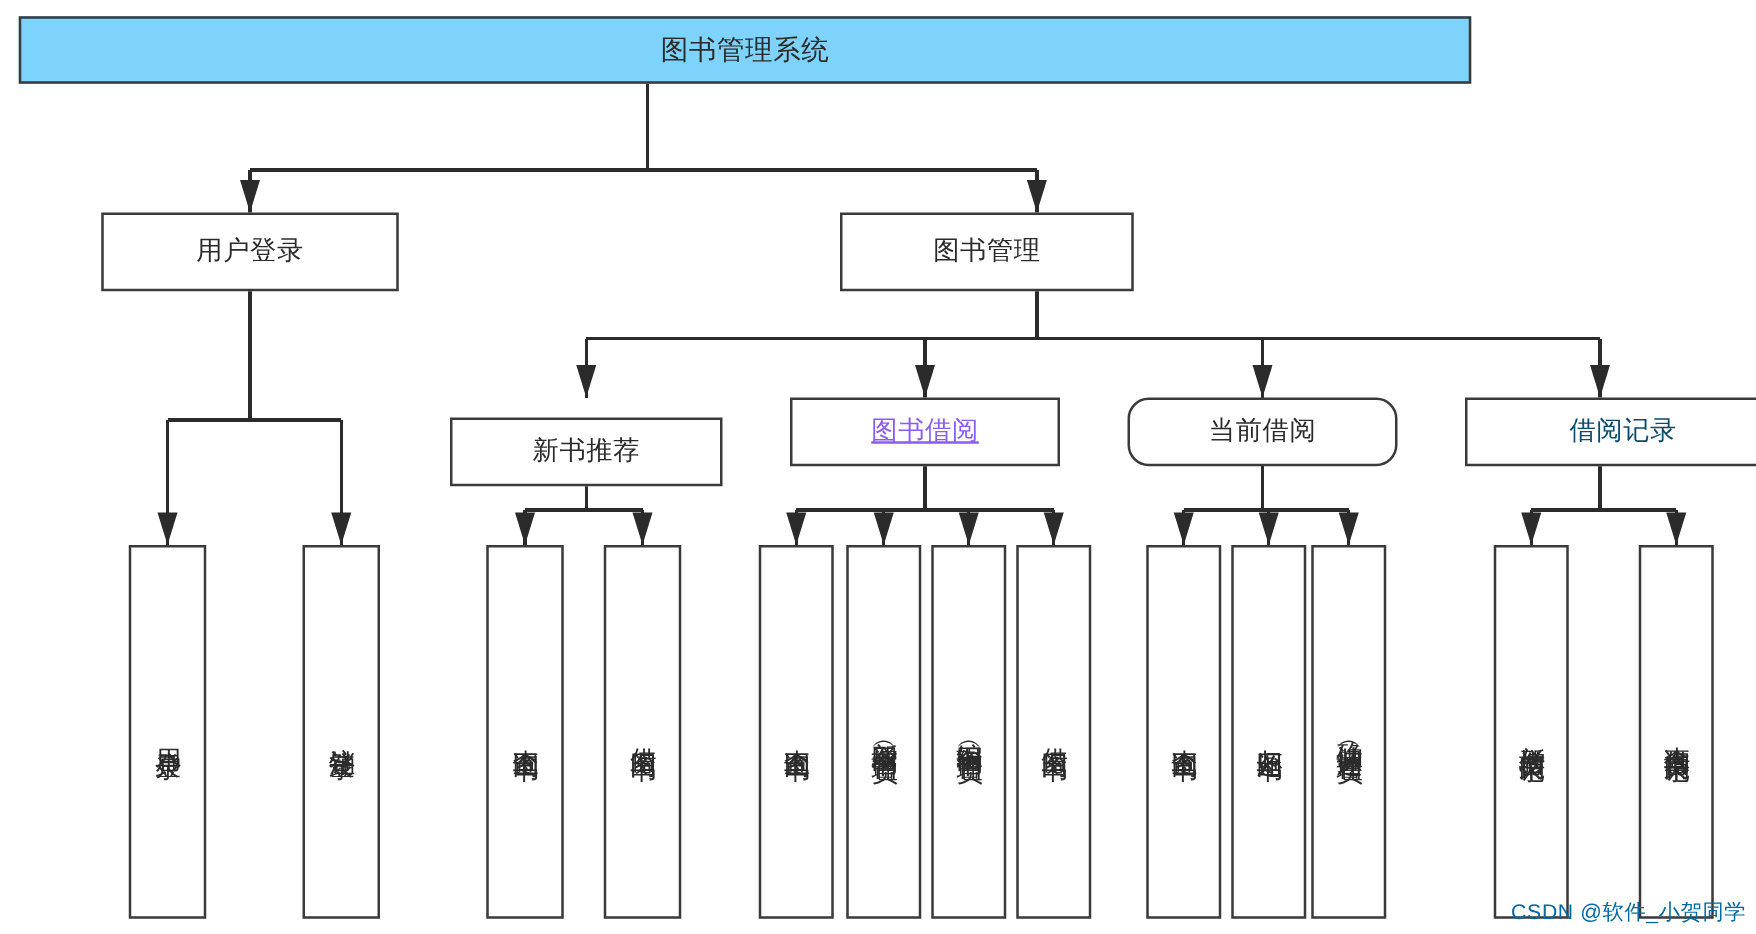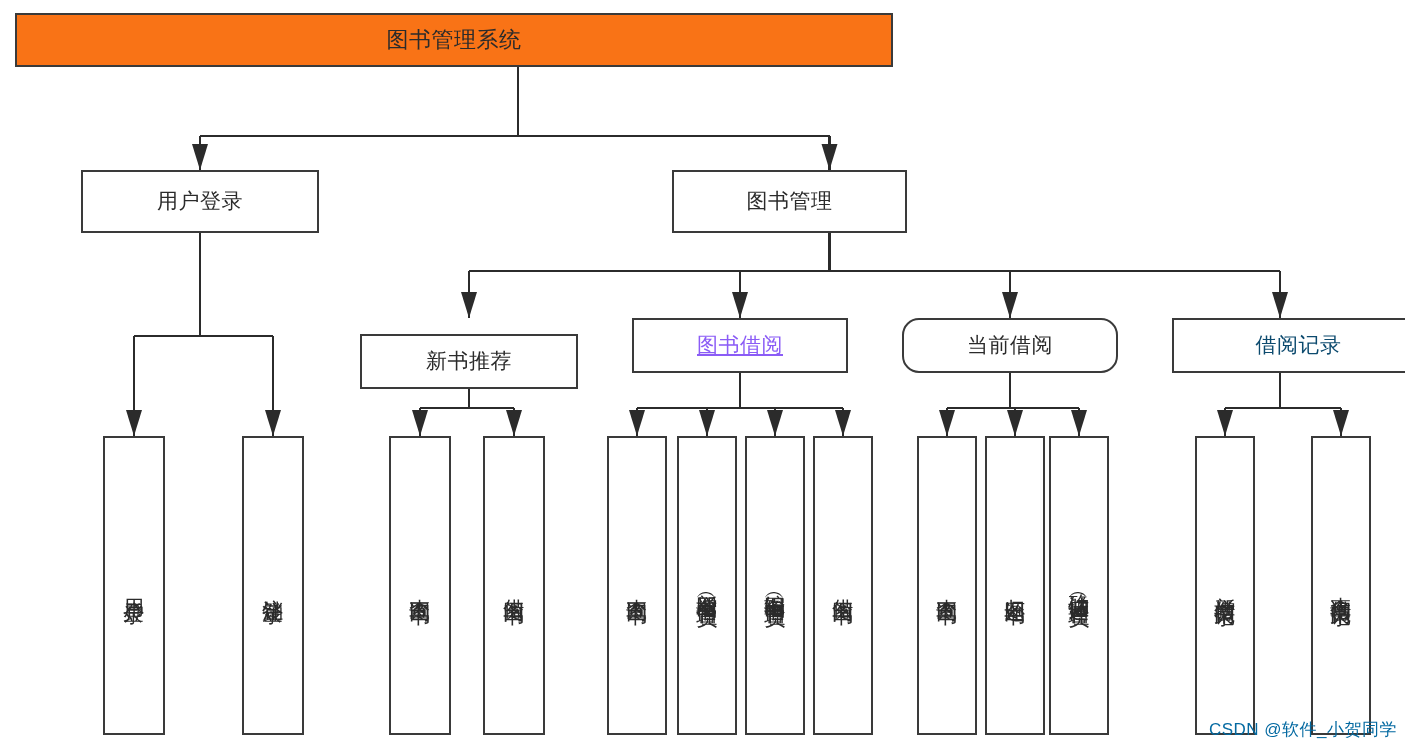--- a/index.html
+++ b/index.html
@@ -128,21 +128,21 @@
       <polygon points="1071,410 1087,410 1079,436" fill="#2b2b2b"></polygon>
       <line x1="1280" y1="373" x2="1280" y2="408" stroke="#2b2b2b" stroke-width="2.6" shape-rendering="crispEdges"></line>
       <line x1="1225" y1="408" x2="1341" y2="408" stroke="#2b2b2b" stroke-width="2.6" shape-rendering="crispEdges"></line>
       <line x1="1225" y1="408" x2="1225" y2="436" stroke="#2b2b2b" stroke-width="2.6" shape-rendering="crispEdges"></line>
       <polygon points="1217,410 1233,410 1225,436" fill="#2b2b2b"></polygon>
       <line x1="1341" y1="408" x2="1341" y2="436" stroke="#2b2b2b" stroke-width="2.6" shape-rendering="crispEdges"></line>
       <polygon points="1333,410 1349,410 1341,436" fill="#2b2b2b"></polygon>
     </svg>
 
   <div id="nodes">
-      <div class="node horizontal title-node" style="left: 15px; top: 13px; width: 878px; height: 54px; border-color: rgb(58, 58, 58); background: #f97316; color: rgb(43, 43, 43);">
+      <div class="node horizontal title-node" style="left: 15px; top: 13px; width: 1162px; height: 54px; border-color: rgb(58, 58, 58); background: #7dd3fc; color: rgb(43, 43, 43);">
         <span class="node-label">图书管理系统</span>
       </div>
       <div class="node horizontal" style="left: 81px; top: 170px; width: 238px; height: 63px; border-color: rgb(58, 58, 58); background: rgb(255, 255, 255); color: rgb(43, 43, 43);">
         <span class="node-label">用户登录</span>
       </div>
       <div class="node horizontal" style="left: 672px; top: 170px; width: 235px; height: 63px; border-color: rgb(58, 58, 58); background: rgb(255, 255, 255); color: rgb(43, 43, 43);">
         <span class="node-label">图书管理</span>
       </div>
       <div class="node horizontal" style="left: 360px; top: 334px; width: 218px; height: 55px; border-color: rgb(58, 58, 58); background: rgb(255, 255, 255); color: rgb(43, 43, 43);">
         <span class="node-label">新书推荐</span>

